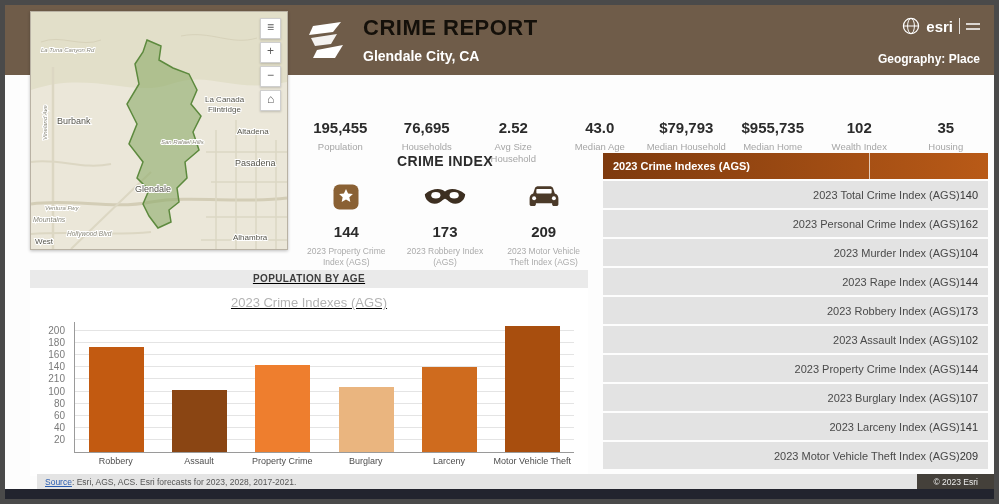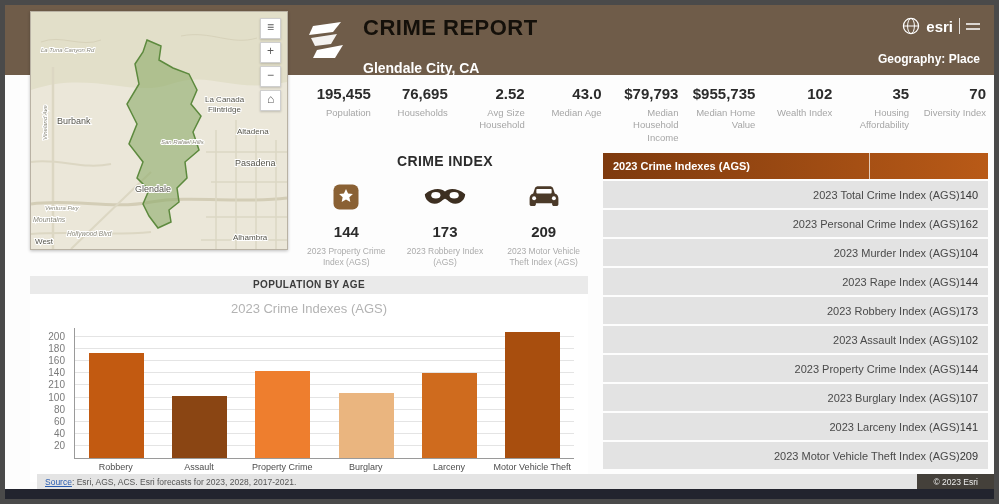--- a/index.html
+++ b/index.html
@@ -3,56 +3,56 @@
 <meta charset="utf-8">
 <style>
   html,body{margin:0;padding:0;background:#8a8a8a;}
   .frame{position:relative;width:999px;height:504px;box-sizing:border-box;border:5px solid #4a4a4a;
          background:#fdfdfd;font-family:"Liberation Sans",sans-serif;overflow:hidden;}
   
   .header{position:absolute;left:0;top:0;right:0;height:70px;background:#6f5c49;}
   .logo{position:absolute;left:298px;top:13px;width:44px;height:44px;}
   .title-block{position:absolute;left:358px;top:10px;}
   .title{font-size:22px;font-weight:bold;color:#14100a;letter-spacing:.5px;}
-  .subtitle{font-size:14px;font-weight:bold;color:#ffffff;margin-top:19px;}
+  .subtitle{font-size:14px;font-weight:bold;color:#ffffff;margin-top:7px;}
   .esri{position:absolute;right:14px;top:12px;display:flex;align-items:center;gap:6px;color:#fff;}
   .esri-text{font-size:15px;font-weight:bold;}
   .esri-div{width:1px;height:16px;background:rgba(255,255,255,.8);}
   .esri-tag{display:flex;flex-direction:column;gap:3px;}
   .esri-tag i{display:block;width:14px;height:2px;background:rgba(255,255,255,.75);}
   .geography{position:absolute;right:14px;top:47px;color:#fff;font-size:12px;font-weight:bold;}
   
   .map-panel{position:absolute;left:25px;top:6px;width:256px;height:237px;border:1px solid #b9b2a4;
              background:#ece8db;z-index:5;overflow:hidden;box-shadow:0 1px 3px rgba(0,0,0,.25);}
   .map-controls{position:absolute;top:6px;right:6px;display:flex;flex-direction:column;gap:3px;}
   .map-btn{width:19px;height:19px;background:#fff;border:1px solid #cfcfcf;color:#5a5a5a;font-size:12px;
            line-height:17px;text-align:center;cursor:pointer;box-shadow:0 1px 2px rgba(0,0,0,.18);}
   
   .kpi-row{position:absolute;left:292px;top:80px;width:692px;display:flex;}
-  .kpi{flex:1;text-align:right;padding:0 3px;}
+  .kpi{flex:1;text-align:center;padding:0 3px;margin-top:34px;}
   .kpi-value{font-size:15px;font-weight:bold;color:#2b2b2b;}
   .kpi-label{font-size:9.5px;color:#a6a6a6;margin-top:5px;line-height:1.3;}
   
   .ci-panel{position:absolute;left:292px;top:148px;width:296px;}
   .ci-title{text-align:center;font-weight:bold;font-size:14px;color:#2c2c2c;letter-spacing:.4px;}
   .ci-items{display:flex;margin-top:12px;}
   .ci-item{flex:1;display:flex;flex-direction:column;align-items:center;}
   .ci-icon{height:32px;display:flex;align-items:center;}
   .ci-value{font-size:15px;font-weight:bold;color:#2b2b2b;margin-top:10px;}
   .ci-label{font-size:8.5px;color:#ababab;text-align:center;line-height:1.3;max-width:92px;margin-top:6px;}
   
   .table-panel{position:absolute;left:598px;top:148px;width:385px;}
   .t-header{height:26px;background:linear-gradient(90deg,#7e3a0e,#b95a17);color:#fff;font-size:11px;
             font-weight:bold;line-height:26px;padding:0 10px;position:relative;box-sizing:border-box;}
   .t-header::after{content:'';position:absolute;right:118px;top:0;bottom:0;width:1px;background:rgba(255,255,255,.7);}
   .t-row{height:27px;margin-top:2px;background:#e3e3e3;display:flex;justify-content:flex-end;
          align-items:center;padding:0 10px;font-size:11px;color:#4a4a4a;box-sizing:border-box;}
   .t-val{color:#333;}
   
-  .chart-panel{position:absolute;left:25px;top:271px;width:558px;height:206px;background:#fff;}
+  .chart-panel{position:absolute;left:25px;top:265px;width:558px;height:206px;background:#fff;text-decoration:underline;}
   .cp-strip{height:18px;line-height:18px;background:#eaeaea;font-size:10px;font-weight:bold;color:#3c3c3c;
             text-align:center;letter-spacing:.4px;}
   .cp-title{margin-top:7px;text-align:center;font-size:13px;color:#b3b3b3;}
   .plot-wrap{position:absolute;left:44px;right:14px;top:52px;height:130px;border-left:1px solid #9a9a9a;
              border-bottom:1px solid #9a9a9a;}
   #grid{position:absolute;inset:0;}
   .gridline{position:absolute;left:0;right:0;height:1px;background:#e4e4e4;}
   #yticks{position:absolute;left:-38px;top:0;bottom:0;width:34px;}
   .ytick{position:absolute;right:6px;font-size:10px;color:#7a7a7a;}
   #bars{position:absolute;inset:0;display:flex;}
@@ -167,24 +167,20 @@
         <div class="kpi-label">Median Home Value</div>
       </div>
     <div class="kpi">
         <div class="kpi-value">102</div>
         <div class="kpi-label">Wealth Index</div>
       </div>
     <div class="kpi">
         <div class="kpi-value">35</div>
         <div class="kpi-label">Housing Affordability</div>
       </div>
-    <div class="kpi">
-        <div class="kpi-value">70</div>
-        <div class="kpi-label">Diversity Index</div>
-      </div>
   </div>
 
   <div class="ci-panel">
     <div class="ci-title">CRIME INDEX</div>
     <div class="ci-items">
       <div class="ci-item">
         <span class="ci-icon">
           <svg width="30" height="30" viewBox="0 0 36 36">
               <rect x="3" y="3" width="30" height="30" rx="7" fill="#8a6134"></rect>
               <path d="M18 8.5l2.5 5.2 5.8.7-4.3 3.9 1.2 5.8-5.2-3-5.2 3 1.2-5.8-4.3-3.9 5.8-.7z" fill="#ffffff"></path>

